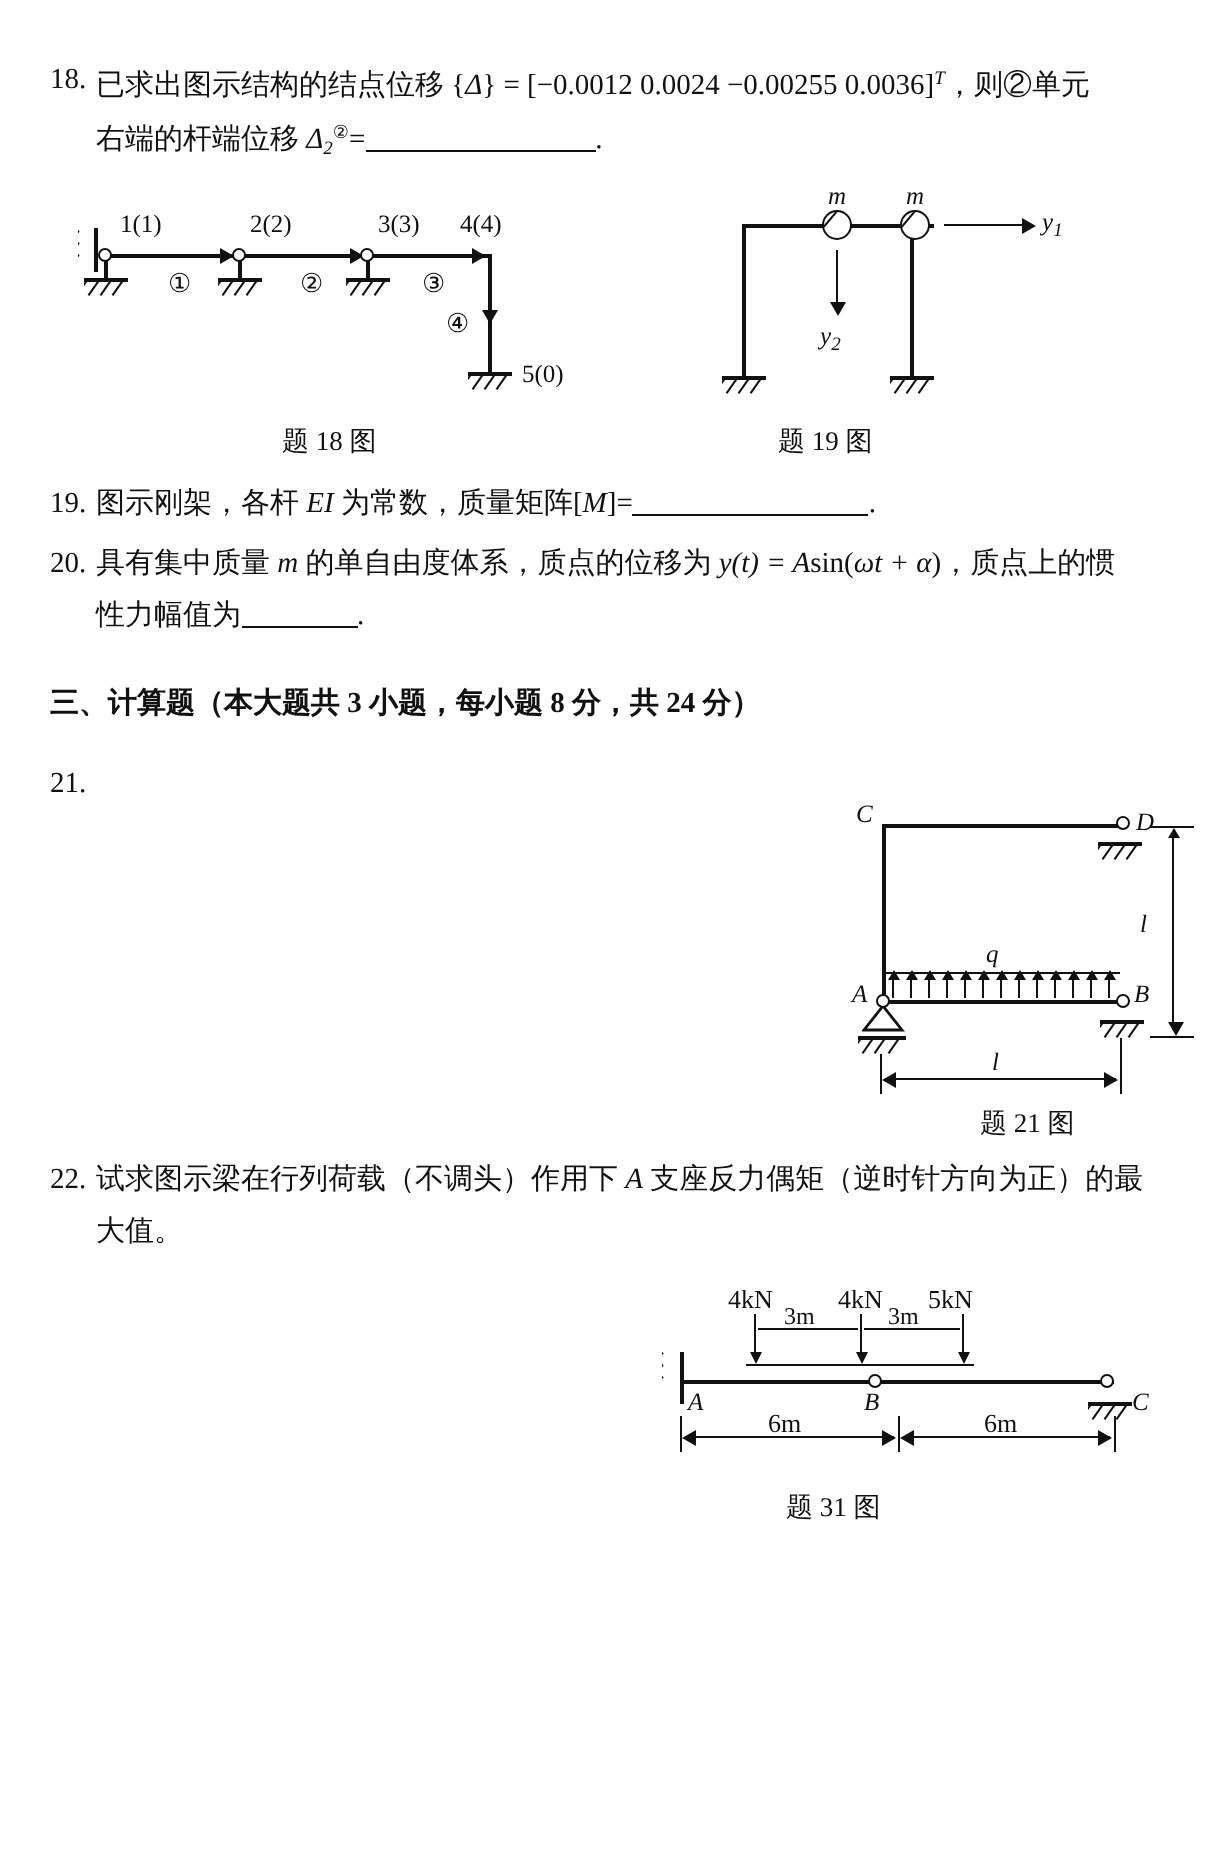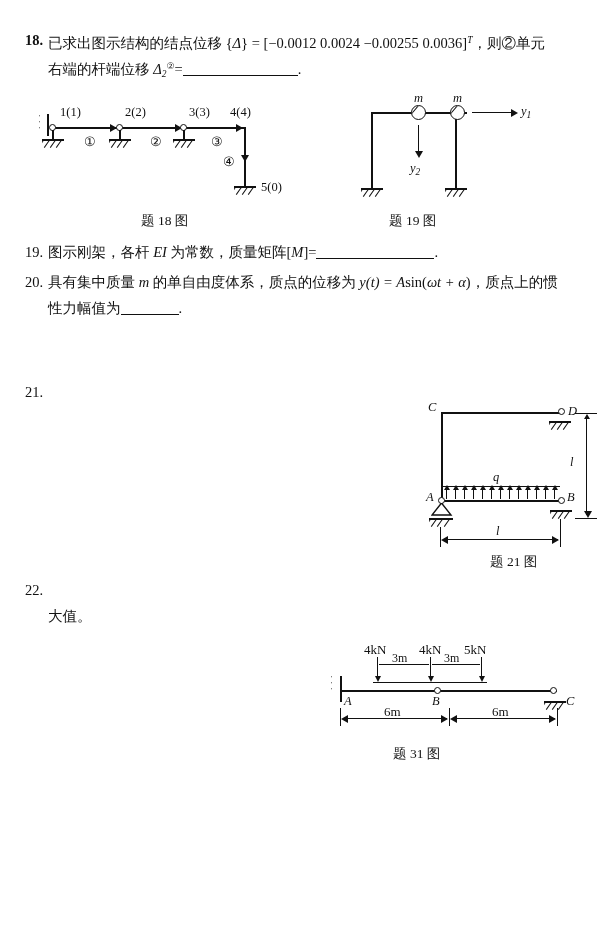--- a/index.html
+++ b/index.html
@@ -50,21 +50,21 @@
   .mass{position:absolute;width:15px;height:15px;border:1.7px solid #111;border-radius:50%;box-sizing:border-box;overflow:hidden;background:#fff;}
   .mass b{position:absolute;width:1.2px;height:26px;background:#111;transform:rotate(40deg);transform-origin:top left;}
   .dim{position:absolute;height:1.3px;background:#111;}
   .tick{position:absolute;width:1.3px;background:#111;}
 </style>
 </head>
 <body>
 
 <div class="page">
 
-  <div class="qnum" style="left:25px;top:30px;font-weight:bold;">18.</div>
+  <div class="qnum" style="left:25px;top:30px;">18.</div>
   <div class="qline" style="left:48px;top:30px;">
     <span>已求出图示结构的结点位移 {</span><i class="m">Δ</i><span>} = [−0.0012   0.0024   −0.00255   0.0036]</span><span class="supT">T</span><span>，则②单元</span>
   </div>
   <div class="ind" style="left:48px;top:56px;">
     <span>右端的杆端位移 </span><i class="m">Δ</i><span class="sub">2</span><span class="sup">②</span><span>=</span><span class="blank" style="width:115px;"></span><span>.</span>
   </div>
 
   <div class="fig" style="left:0;top:0;width:607px;height:930px;">
 
     <div class="ln vl" style="left:47px;top:114px;height:22px;"></div>
@@ -191,20 +191,21 @@
   </div>
 
   <div class="qnum" style="left:25px;top:272px;">20.</div>
   <div class="qline" style="left:48px;top:272px;">
     <span>具有集中质量 </span><i class="m">m</i><span> 的单自由度体系，质点的位移为 </span><i class="m">y</i><i class="m">(t) = A</i><span>sin(</span><i class="m">ωt + α</i><span>)</span><span>，质点上的惯</span>
   </div>
   <div class="ind" style="left:48px;top:298px;">
     <span>性力幅值为</span><span class="blank" style="width:58px;"></span><span>.</span>
   </div>
 
+  <div class="sect" style="left:25px;top:342px;">三、计算题（本大题共 3 小题，每小题 8 分，共 24 分）</div>
 
   <div class="qnum" style="left:25px;top:382px;">21.</div>
 
   <div class="fig">
 
     <div class="ln hl" style="left:441px;top:412px;width:121px;"></div>
 
     <div class="ln vl" style="left:441px;top:412px;height:88px;"></div>
 
     <div class="ln hl" style="left:441px;top:500px;width:121px;"></div>
@@ -288,20 +289,23 @@
     <div class="dim" style="left:560px;top:519px;width:1.2px;height:28px;"></div>
     <div class="ln" style="left:443px;top:539px;width:115px;height:1.2px;"></div>
     <div class="ahL" style="left:441px;top:536px;"></div>
     <div class="ahR" style="left:552px;top:536px;"></div>
     <div class="lblI" style="left:496px;top:524px;">l</div>
   </div>
 
   <div class="cap" style="left:490px;top:553px;">题 21 图</div>
 
   <div class="qnum" style="left:25px;top:580px;">22.</div>
+  <div class="qline" style="left:48px;top:580px;">
+    <span>试求图示梁在行列荷载（不调头）作用下 </span><i class="m">A</i><span> 支座反力偶矩（逆时针方向为正）的最</span>
+  </div>
   <div class="ind" style="left:48px;top:606px;">大值。</div>
 
   <div class="fig">
 
     <div class="lbl" style="left:364px;top:642px;font-size:13px;">4kN</div>
     <div class="lbl" style="left:419px;top:642px;font-size:13px;">4kN</div>
     <div class="lbl" style="left:464px;top:642px;font-size:13px;">5kN</div>
 
     <div class="ln" style="left:377px;top:657px;width:1.3px;height:22px;"></div>
     <div class="ahDs" style="left:374.5px;top:676px;"></div>

